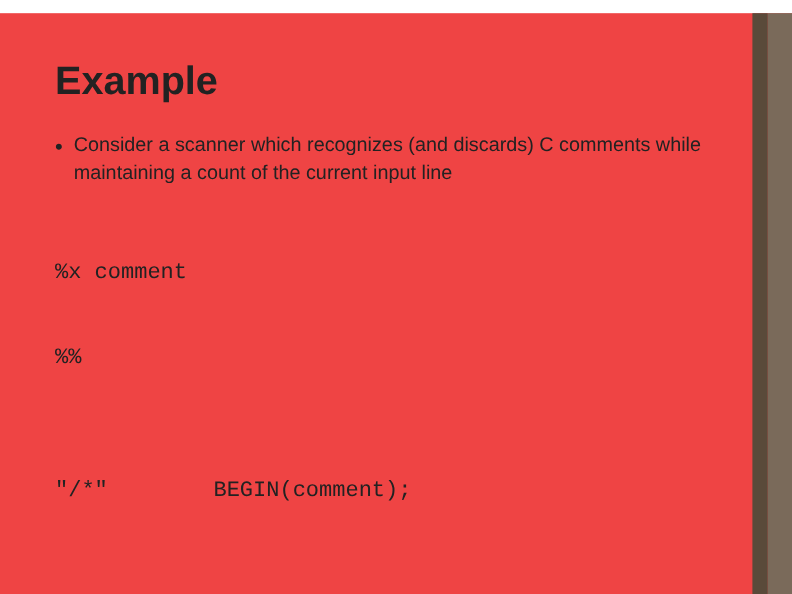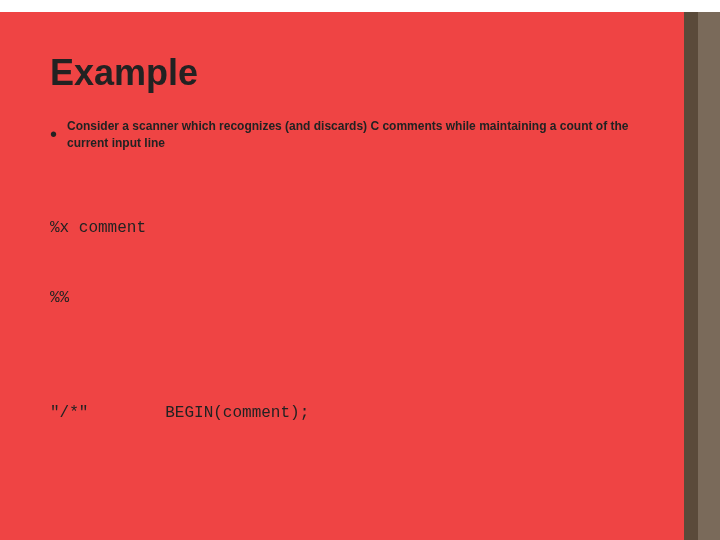--- a/index.html
+++ b/index.html
@@ -47,39 +47,38 @@
     }
 
     .bullet-dot {
       margin-right: 10px;
       margin-top: 2px;
       font-size: 20px;
       flex-shrink: 0;
     }
 
     .bullet-text {
-      font-size: 12px;
+      font-size: 18px;
       line-height: 1.45;
-      font-weight: bold;
     }
 
     .code-block {
       font-family: 'Courier New', Courier, monospace;
       font-size: 14px;
       color: #222222;
       line-height: 1.6;
       margin-top: 4px;
       white-space: pre;
     }
 
     .code-line {
       display: block;
       white-space: pre;
       font-family: 'Courier New', Courier, monospace;
-      font-size: 16px;
+      font-size: 20px;
       color: #222222;
       line-height: 1.6;
     }
 
     .sidebar-accent {
       position: absolute;
       right: 0;
       top: 0;
       width: 22px;
       height: 540px;

